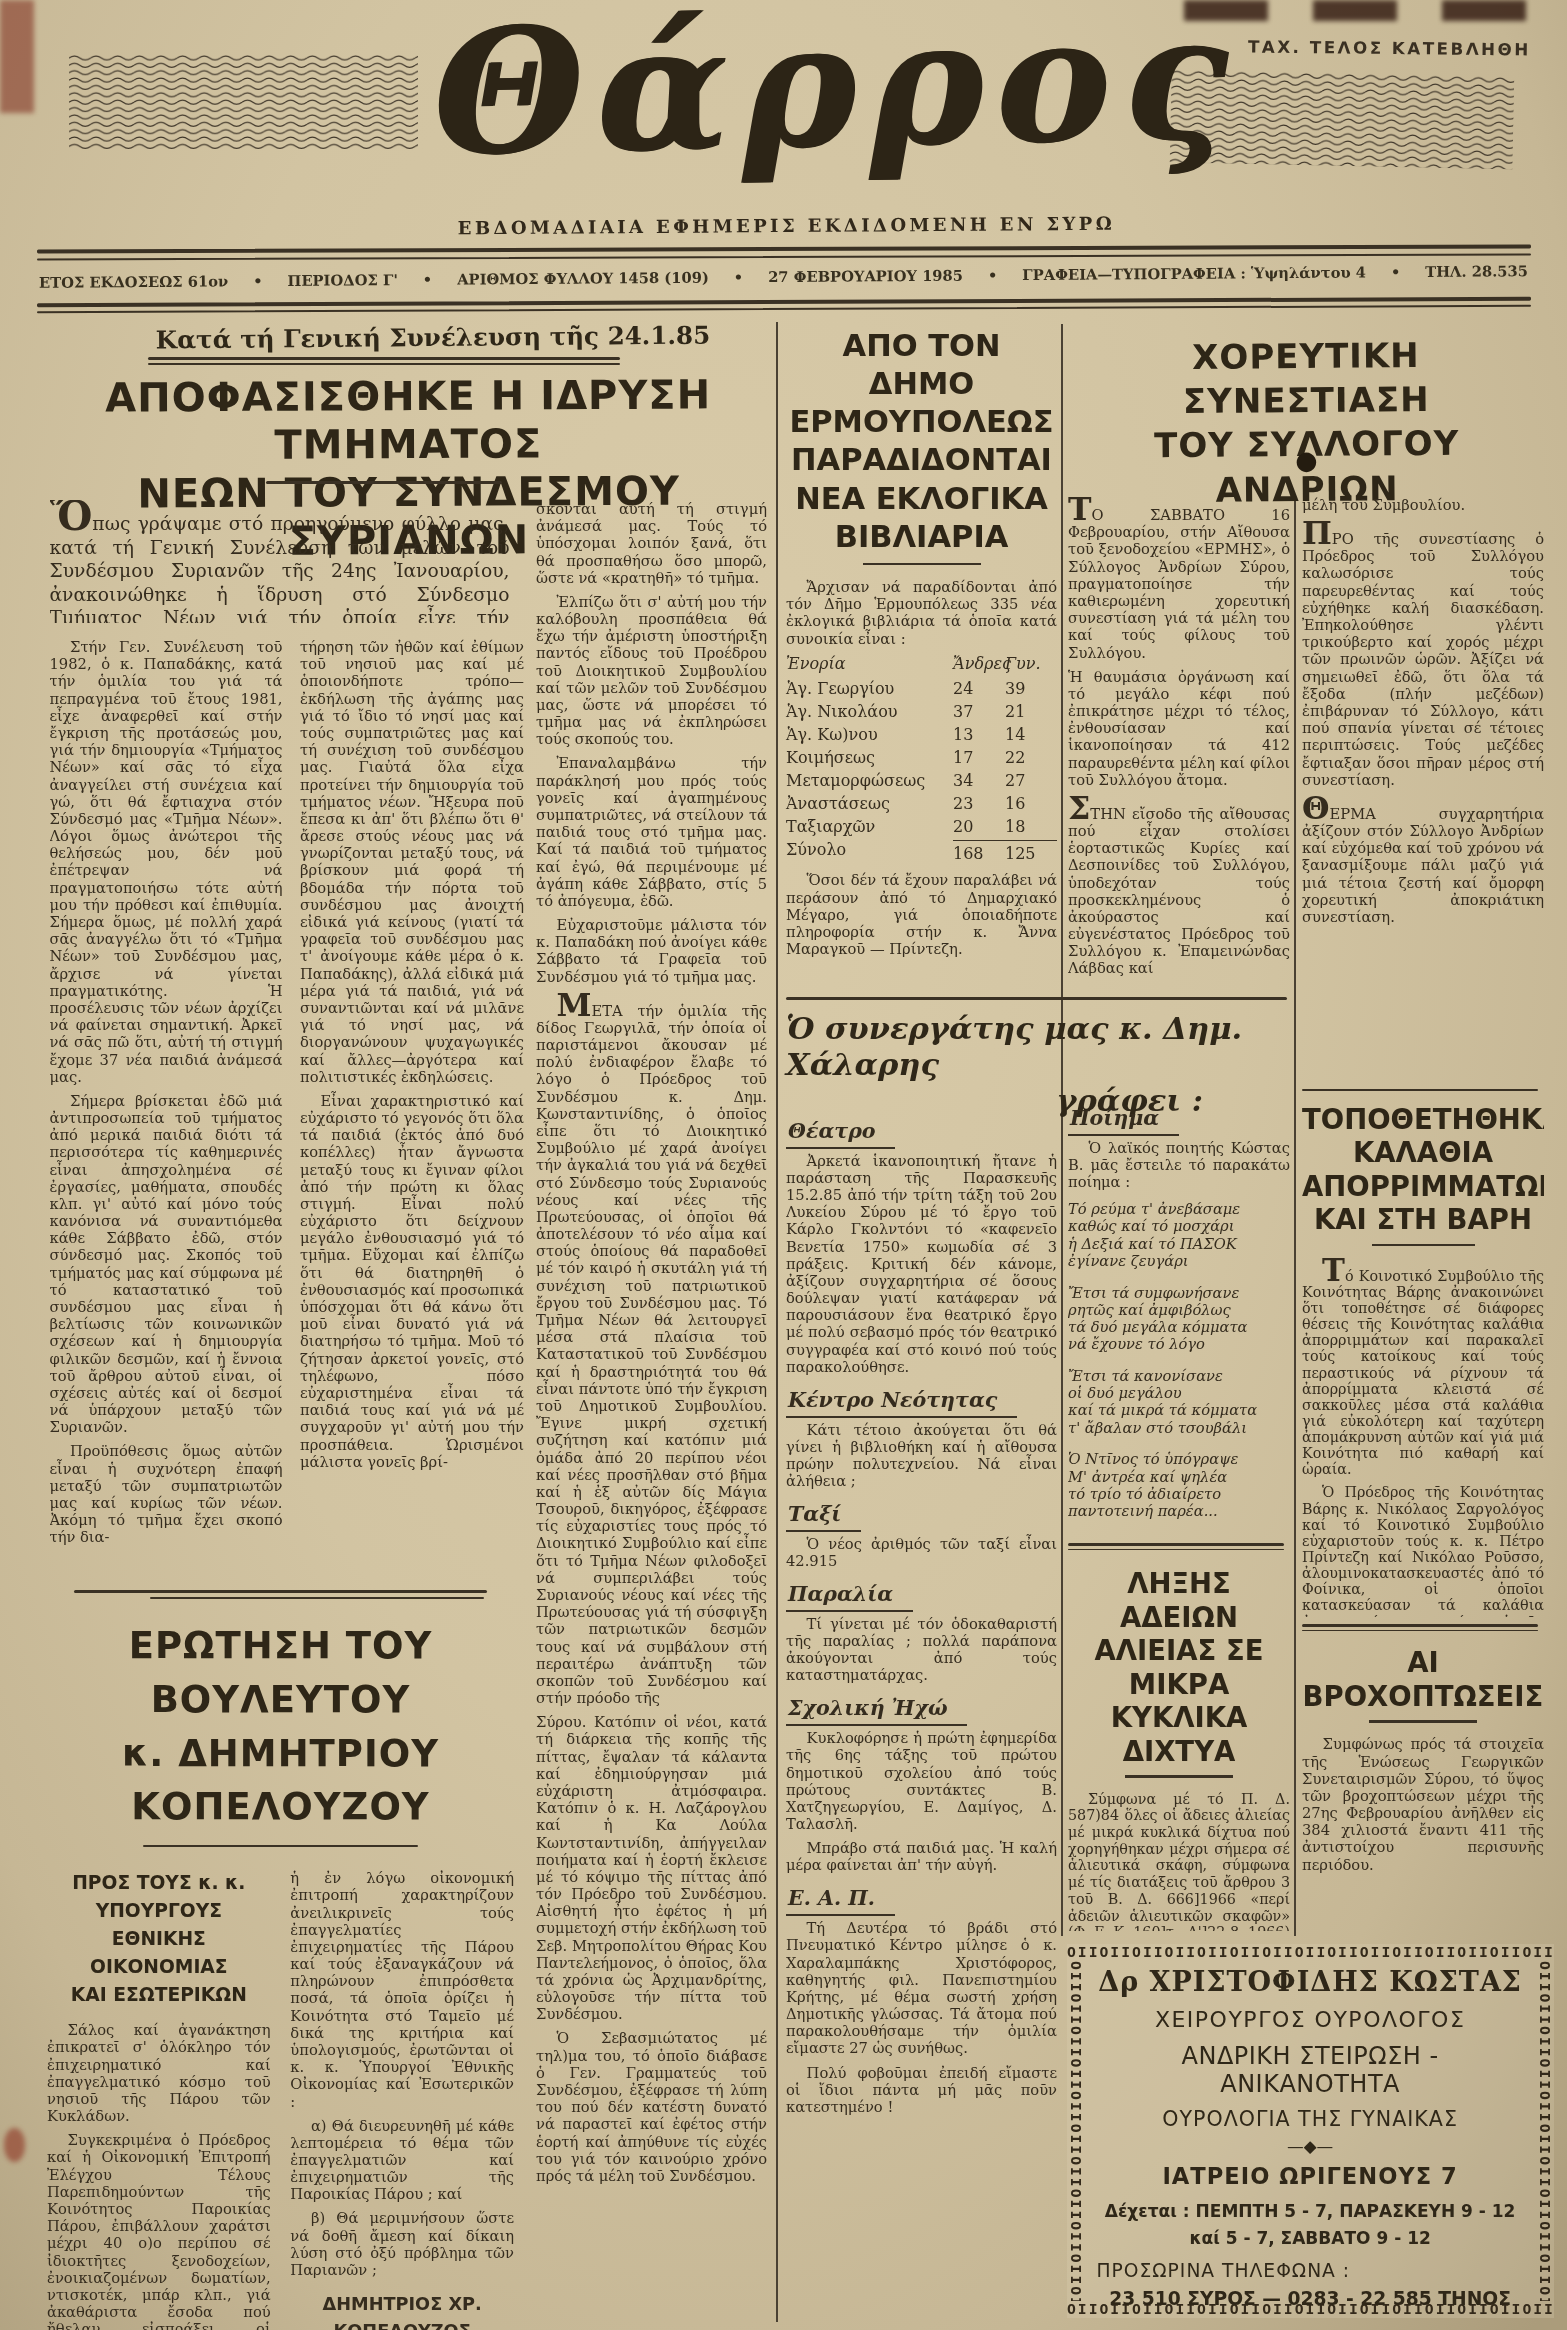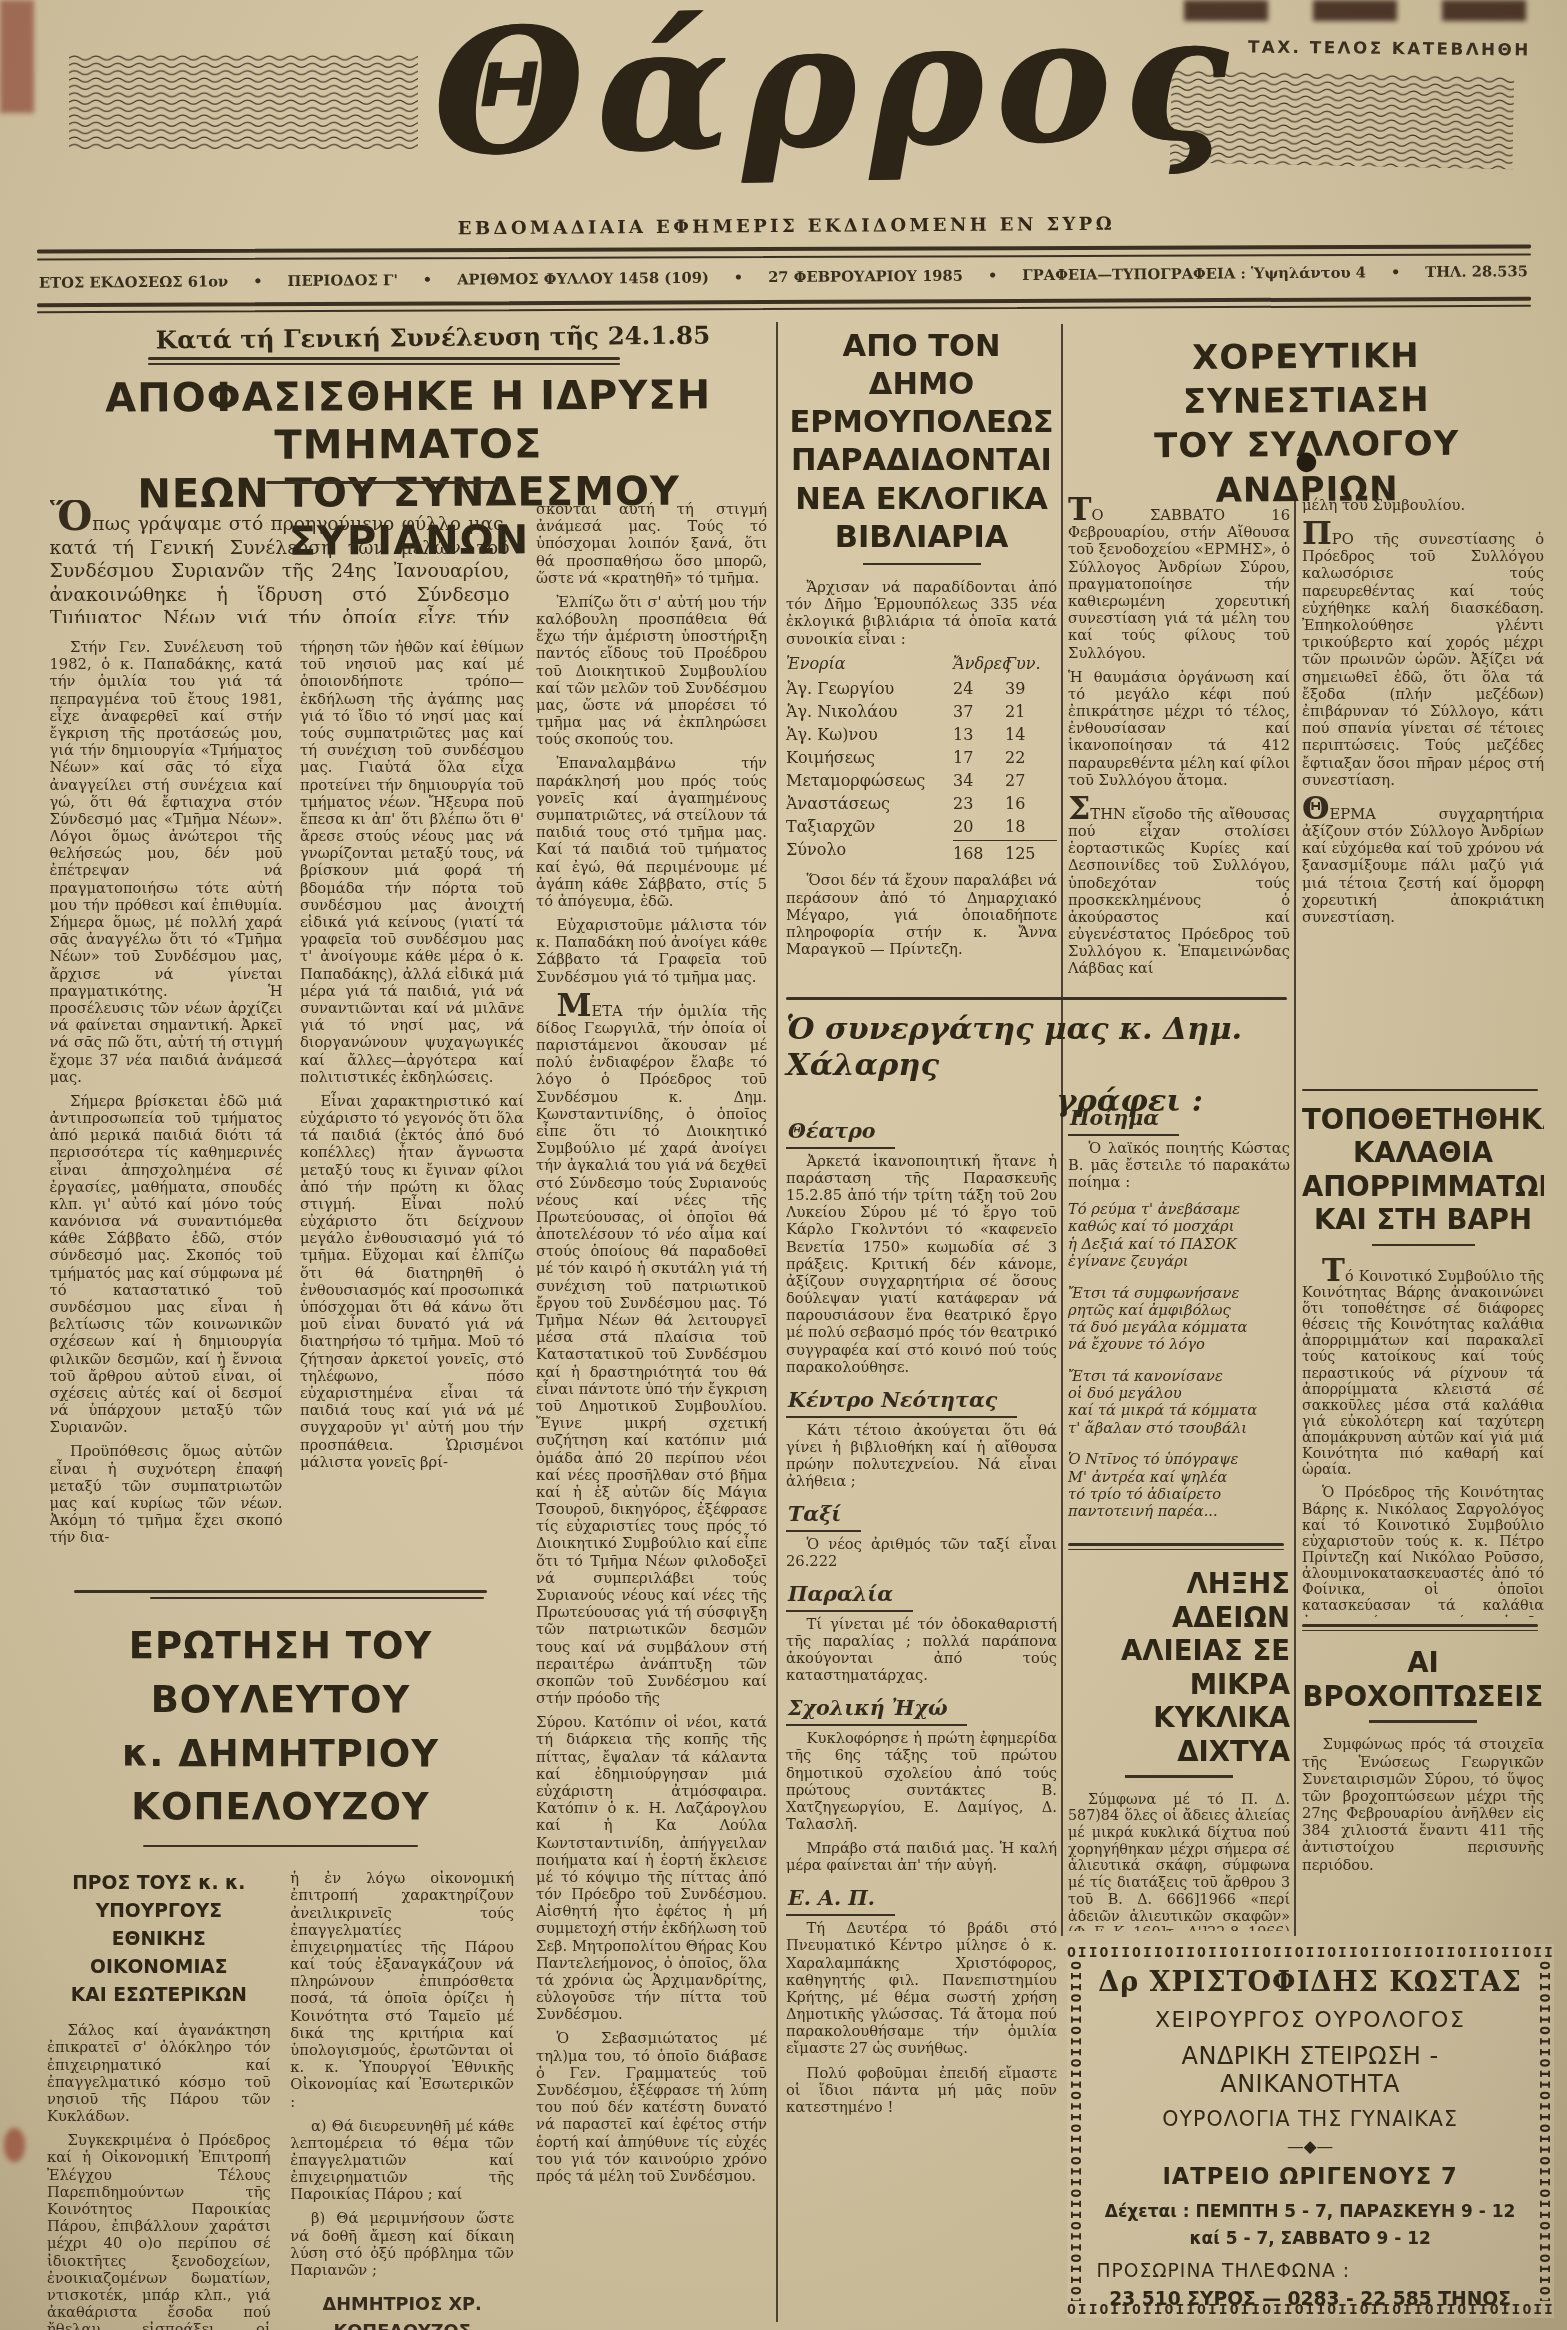--- a/index.html
+++ b/index.html
@@ -244,21 +244,21 @@
     </div>
     <div data-name="columnist-section-youth-centre">
       <div class="subhead-it" data-name="section-head-youth-centre"><span>Κέντρο Νεότητας</span></div>
       <div class="body">
           <p data-name="youth-centre-paragraph">Κάτι τέτοιο ἀκούγεται ὅτι θά γίνει ἡ βιβλιοθήκη καί ἡ αἴθουσα πρώην πολυτεχνείου. Νά εἶναι ἀλήθεια ;</p>
         </div>
     </div>
     <div data-name="columnist-section-taxi">
       <div class="subhead-it" data-name="section-head-taxi"><span>Ταξί</span></div>
       <div class="body">
-          <p data-name="taxi-paragraph">Ὁ νέος ἀριθμός τῶν ταξί εἶναι 26.222</p>
+          <p data-name="taxi-paragraph">Ὁ νέος ἀριθμός τῶν ταξί εἶναι 42.915</p>
         </div>
     </div>
     <div data-name="columnist-section-waterfront">
       <div class="subhead-it" data-name="section-head-waterfront"><span>Παραλία</span></div>
       <div class="body">
           <p data-name="waterfront-paragraph">Τί γίνεται μέ τόν ὁδοκαθαριστή τῆς παραλίας ; πολλά παράπονα ἀκούγονται ἀπό τούς καταστηματάρχας.</p>
         </div>
     </div>
     <div data-name="columnist-section-school-echo">
       <div class="subhead-it" data-name="section-head-school-echo"><span>Σχολική Ἠχώ</span></div>
@@ -312,21 +312,21 @@
       <p data-name="poem-stanza-4">Ὁ Ντῖνος τό ὑπόγραψε
 Μ' ἀντρέα καί ψηλέα
 τό τρίο τό ἀδιαίρετο
 παντοτεινή παρέα...</p>
     </div>
   </div>
 
   <div class="abs" data-name="fishing-licences-article" style="left:1068px;top:1543px;width:222px;height:388px;overflow:hidden;">
     <div class="rule" data-name="fishing-top-rule-a" style="width:216px;height:2.5px;"></div>
     <div class="rule" data-name="fishing-top-rule-b" style="width:216px;height:1.5px;margin-top:3.4px;"></div>
-    <div class="hl sec-hl ml" data-name="fishing-headline" style="margin-top:16.7px;text-align:right;">ΛΗΞΗΣ  ΑΔΕΙΩΝ
+    <div class="hl sec-hl ml" data-name="fishing-headline" style="margin-top:16.7px;">ΛΗΞΗΣ  ΑΔΕΙΩΝ
 ΑΛΙΕΙΑΣ  ΣΕ  ΜΙΚΡΑ
 ΚΥΚΛΙΚΑ  ΔΙΧΤΥΑ</div>
     <span class="headrule" data-name="fishing-headline-underline" style="width:108px;height:2.5px;"></span>
     <div class="body" style="margin-top:12.8px;font-size:14.3px;">
       <p data-name="fishing-paragraph">Σύμφωνα μέ τό Π. Δ. 587)84 ὅλες οἱ ἄδειες ἁλιείας μέ μικρά κυκλικά δίχτυα πού χορηγήθηκαν μέχρι σήμερα σέ ἁλιευτικά σκάφη, σύμφωνα μέ τίς διατάξεις τοῦ ἄρθρου 3 τοῦ Β. Δ. 666]1966 «περί ἀδειῶν ἁλιευτικῶν σκαφῶν» (Φ Ε Κ 160]τ. Α']22.8 1966) παύουν νά ἰσχύουν μετά τήν 31 Δεκεμβρίου 1986</p>
     </div>
   </div>
 
   <div class="abs" data-name="waste-baskets-article" style="left:1302px;top:1089px;width:242px;height:528px;overflow:hidden;">
     <div class="rule" data-name="waste-top-rule" style="width:236px;height:2px;"></div>

